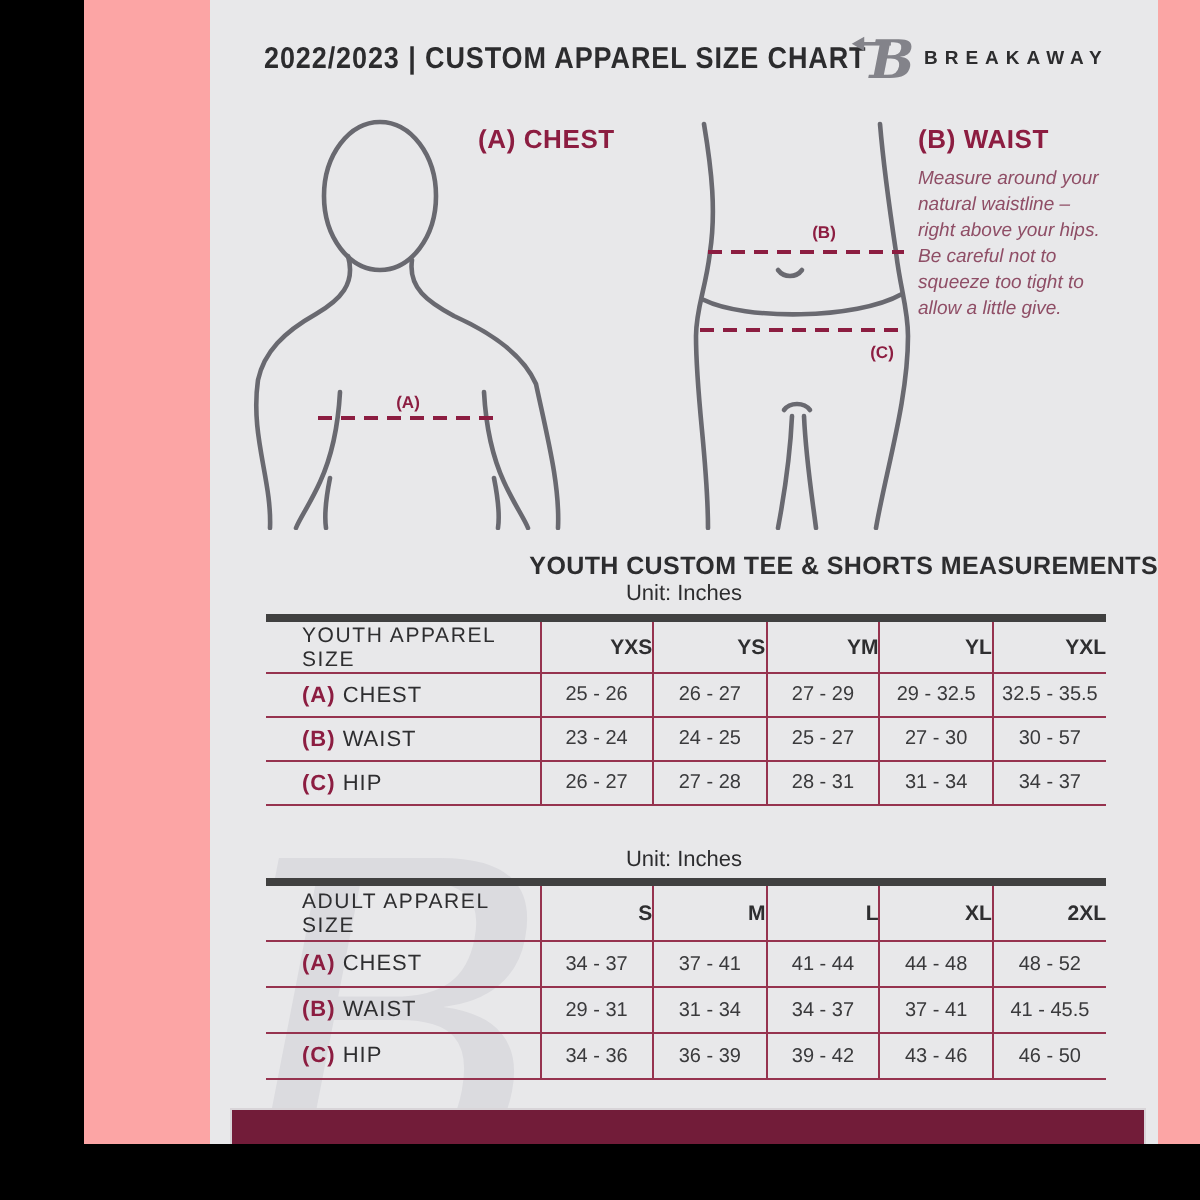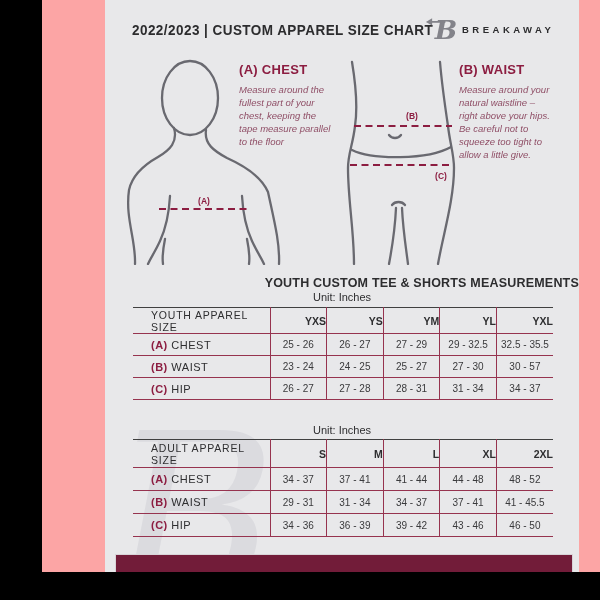--- a/index.html
+++ b/index.html
@@ -26,21 +26,21 @@
   .mnote p{margin:0;font-size:9.5px;font-style:italic;line-height:1.36;color:#8f4e66;white-space:pre-line;}
 
   
   .sec-title{position:absolute;left:0;width:474px;text-align:right;font-size:12.5px;
              font-weight:bold;color:#2d2d2f;letter-spacing:.2px;z-index:1;}
   .sec-unit{position:absolute;left:0;width:474px;text-align:center;font-size:11px;
             color:#2d2d2f;z-index:1;}
 
   
   .sizetable{position:absolute;left:28px;width:420px;border-collapse:collapse;table-layout:fixed;
-             border-top:1px solid #404040;z-index:1;}
+             border-top:4px solid #404040;z-index:1;}
   .sizetable th,.sizetable td{border-bottom:1px solid #96334f;padding:0;}
   .sizetable th:not(.lab),.sizetable td:not(.lab){border-left:1px solid #96334f;}
   .sizetable th.size{font-size:10.5px;font-weight:bold;color:#2e2e30;text-align:right;}
   .sizetable .lab{text-align:left;padding-left:18px;}
   .sizetable th.lab{font-size:10.5px;font-weight:normal;letter-spacing:.8px;color:#2e2e30;}
   .sizetable td.lab{font-size:11px;letter-spacing:.5px;color:#2e2e30;}
   .sizetable td.lab .key{color:#8c1d41;font-weight:bold;}
   .sizetable td.val{text-align:center;font-size:10px;color:#3a3a3c;}
   #youth-table thead th{height:25px;}
   #youth-table tbody td{height:21px;}
@@ -90,25 +90,20 @@
       <path d="M56,150 C55,172 52,190 49,206"></path>
       <path d="M62,150 C63,172 66,190 68,206"></path>
       <line class="dash" x1="14" y1="68" x2="112" y2="68"></line>
       <text x="72" y="61">(B)</text>
       <line class="dash" x1="10" y1="107" x2="112" y2="107"></line>
       <text x="101" y="121">(C)</text>
     </svg>
 
     <div class="mnote" style="left:134px;top:62px;width:126px">
       <h4>(A) CHEST</h4>
-      <p>Measure around the
-fullest part of your
-chest, keeping the
-tape measure parallel
-to the floor</p>
     </div>
     <div class="mnote" style="left:354px;top:62px;width:118px">
       <h4>(B) WAIST</h4>
       <p>Measure around your
 natural waistline –
 right above your hips.
 Be careful not to
 squeeze too tight to
 allow a little give.</p>
     </div>

